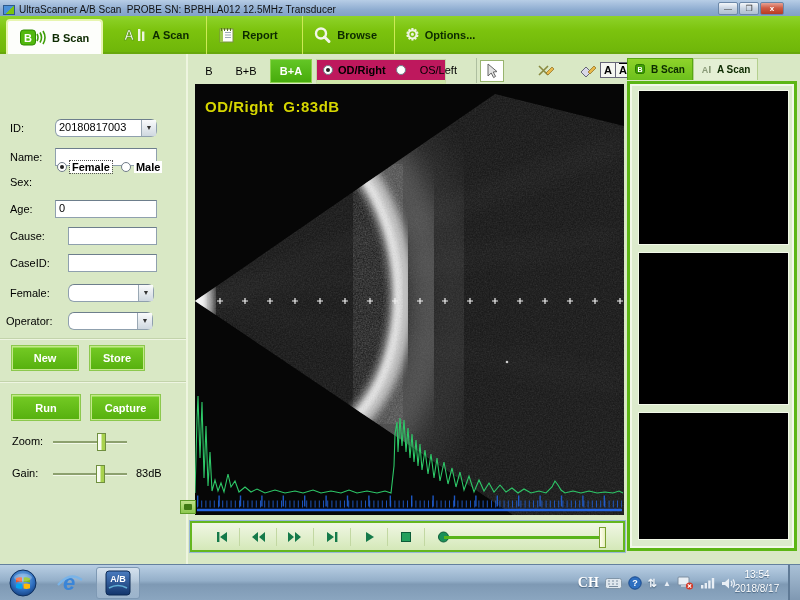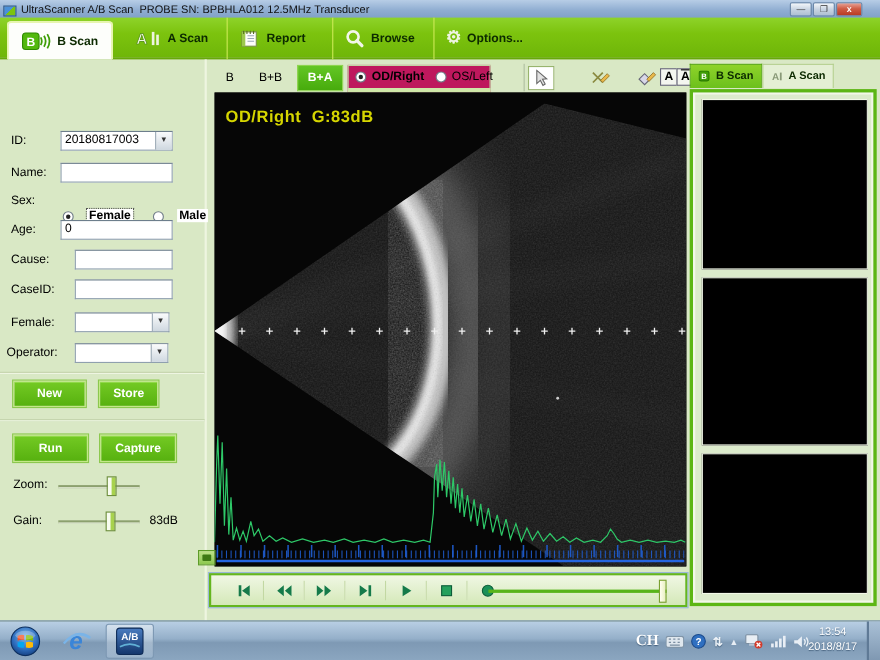--- a/index.html
+++ b/index.html
@@ -27,21 +27,21 @@
   .rtab { height:38px; display:flex; align-items:center; gap:5px; padding:0 10px;
     border-right:1px solid #cdea56; font-size:11px; font-weight:bold; color:#0c2a00; cursor:default; }
   .rtab.active { background:#fdfefb; border:2px solid #e7f5b0; border-bottom:none;
     border-radius:4px 4px 0 0; margin:3px 0 0 6px; height:35px; padding:0 12px; }
   .rtab .ricon { flex:0 0 auto; }
 
   
   .lbl { font-size:11px; font-weight:normal; color:#000; }
   .field { background:#fff; border:1px solid #8fa0ae; border-top-color:#6d7e8c; font-size:11px;
     padding:1px 3px; color:#000; height:18px; }
-  .combo { display:flex; }
+  .combo { display:flex;border-radius:6px; }
   .combo .val { flex:1; overflow:hidden; }
   .combo .drop { width:15px; height:16px; margin:-1px -3px 0 0; border-left:1px solid #9aa8b4;
     background:linear-gradient(#fafbfc,#cfd8e0); font-size:7px; text-align:center; line-height:16px; color:#333; }
   .radio { width:10px; height:10px; border-radius:50%; background:#fff; border:1px solid #707c88; position:relative; }
   .radio.on::after { content:""; position:absolute; left:2px; top:2px; width:4px; height:4px; border-radius:50%; background:#222; }
   .radlbl { font-size:11px; font-weight:bold; background:#fff; padding:0 2px; }
   .radlbl.focus { outline:1px dotted #555; }
   .gbtn { background:linear-gradient(#74ca24,#57b10f); border:1px solid #c4e88a; outline:1px solid #8cc84e;
     color:#fff; font-size:11px; font-weight:bold; text-align:center; box-shadow:inset 0 1px 0 #9ade55; cursor:default;
     display:flex; align-items:center; justify-content:center; }
@@ -157,21 +157,21 @@
     <div class="abs lbl" style="left:10px;top:68px">ID:</div>
     <div class="abs field combo" style="left:55px;top:65px;width:102px">
       <span class="val">20180817003</span>
       <span class="drop">▼</span>
     </div>
 
     <div class="abs lbl" style="left:10px;top:97px">Name:</div>
     <div class="abs field" style="left:55px;top:94px;width:102px"></div>
 
     <div class="abs lbl" style="left:10px;top:122px">Sex:</div>
-    <div class="abs" style="left:57px;top:136px;display:flex;align-items:flex-end;gap:12px">
+    <div class="abs" style="left:57px;top:107px;display:flex;align-items:center;gap:3px">
       <span class="radio on"></span>
       <span class="radlbl focus">Female</span>
       <span class="radio" style="margin-left:6px"></span>
       <span class="radlbl">Male</span>
     </div>
 
     <div class="abs lbl" style="left:10px;top:149px">Age:</div>
     <div class="abs field" style="left:55px;top:146px;width:102px">0</div>
 
     <div class="abs lbl" style="left:10px;top:176px">Cause:</div>
@@ -214,21 +214,21 @@
 
   <div class="abs" style="left:190px;top:56px;width:436px;height:28px">
     <div class="abs mode-btn" style="left:6px;top:5px;width:26px">B</div>
     <div class="abs mode-btn" style="left:38px;top:5px;width:36px">B+B</div>
     <div class="abs mode-btn active" style="left:80px;top:3px;width:42px">B+A</div>
     <div class="abs eye-panel" style="left:126px;top:3px;width:130px;height:25px">
       <span style="display:flex;align-items:center;gap:3px">
         <span class="radio on"></span>
         <span class="radlbl" style="background:none">OD/Right</span>
       </span>
-      <span style="display:flex;align-items:center;gap:3px">
+      <span style="display:flex;align-items:center;gap:12px">
         <span class="radio"></span>
         <span class="radlbl" style="background:none;font-weight:normal">OS/Left</span>
       </span>
     </div>
     <div class="abs" style="left:286px;top:2px;width:1px;height:25px;background:#aebfa0"></div>
     <div class="abs tool-btn active" style="left:290px;top:4px">
       <svg width="14" height="16" viewBox="0 0 14 16">
         <polygon points="3,1 3,13 6.2,10 8.6,14.6 10.6,13.4 8.2,9 12,8.6" fill="#e2e2e2" stroke="#666"></polygon>
       </svg>
     </div>

